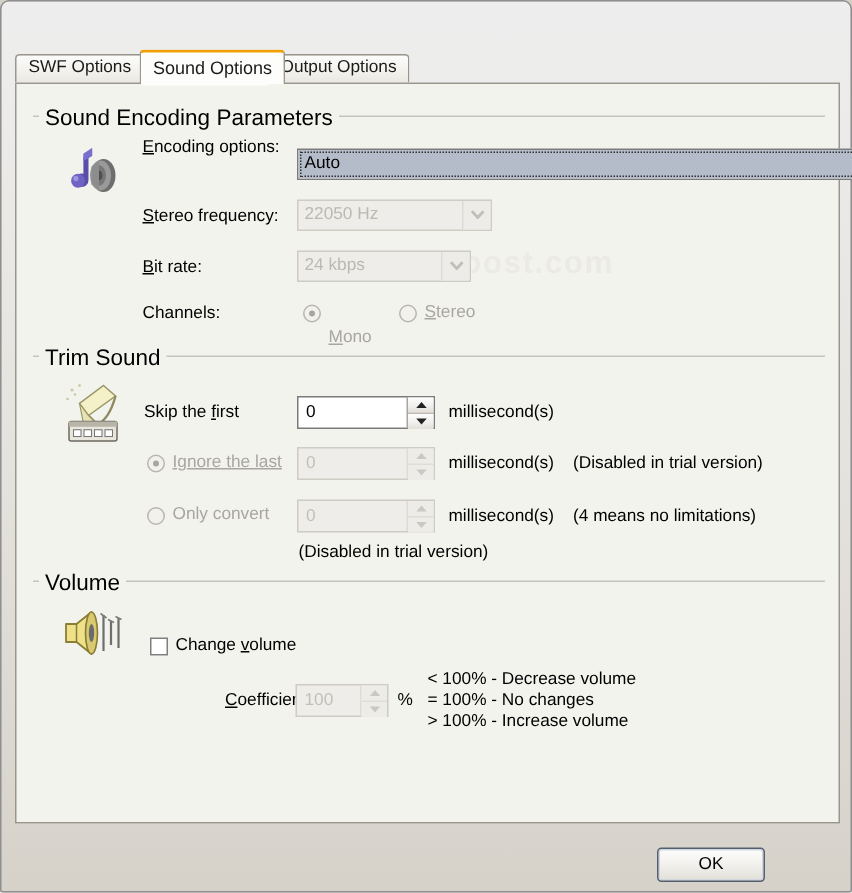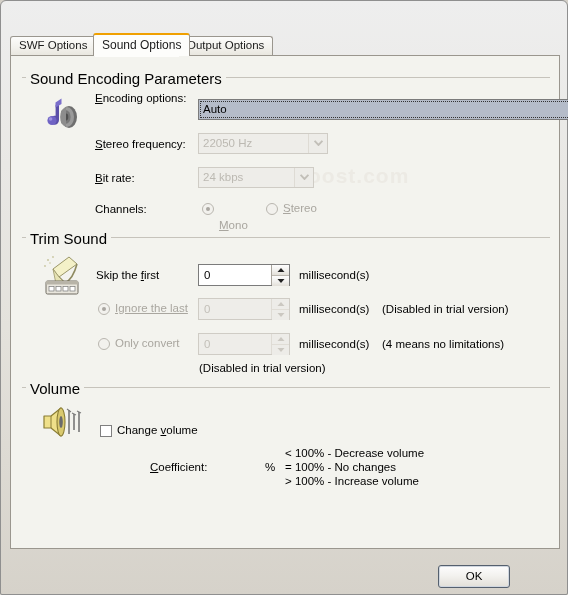--- a/index.html
+++ b/index.html
@@ -467,20 +467,35 @@
           <path d="M35 11 L35 27" stroke="#6f6f6f" stroke-width="1.5" fill="none"></path>
           <path d="M40 9 L40 29" stroke="#6f6f6f" stroke-width="1.5" fill="none"></path>
           <path d="M28 6 L32 9 M33 10 L37 12 M38 8 L42 10" stroke="#7b7b7b" stroke-width="1.1" fill="none"></path>
         </svg>
       </div>
 
       <div class="checkbox" style="left:78px; top:38px;"></div>
       <div class="row-label" style="left:95px; top:37px;"><span>Change </span><span class="u">v</span><span>olume</span></div>
 
       <div class="row-label" style="left:128px; top:74px;"><span class="u">C</span><span>oefficient:</span></div>
+      <div class="spin disabled" style="left:175px; top:69px; width:62px;">
+        <div class="field">100</div>
+        <div class="btns">
+          <div class="up">
+              <svg width="8" height="5" viewBox="0 0 8 5">
+                <path d="M4 0.5 L7.5 4.5 L0.5 4.5 Z" fill="#cbc8c1"></path>
+              </svg>
+            </div>
+          <div class="dn">
+              <svg width="8" height="5" viewBox="0 0 8 5">
+                <path d="M4 4.5 L0.5 0.5 L7.5 0.5 Z" fill="#cbc8c1"></path>
+              </svg>
+            </div>
+        </div>
+      </div>
       <div class="note" style="left:243px; top:74px;">%</div>
 
       <div class="note" style="left:263px; top:60px;">&lt; 100% - Decrease volume</div>
       <div class="note" style="left:263px; top:74px;">= 100% - No changes</div>
       <div class="note" style="left:263px; top:88px;">&gt; 100% - Increase volume</div>
     </div>
 
   </div>
 
   <div class="btn default" style="left:405px; top:564px;">OK</div>

